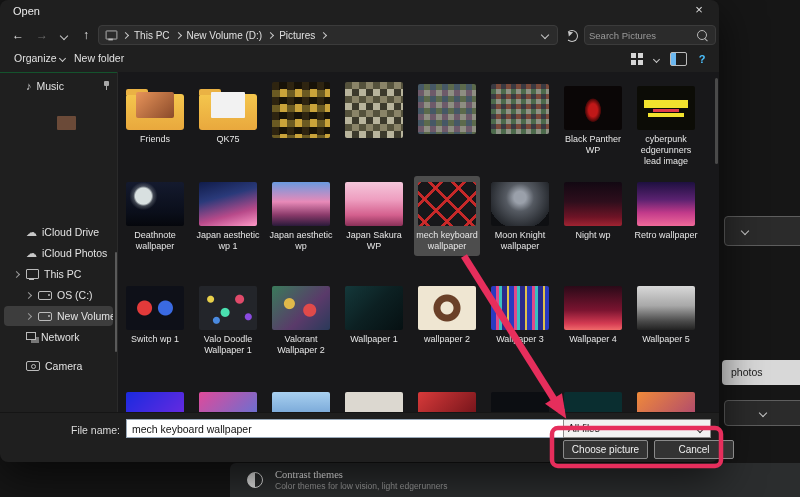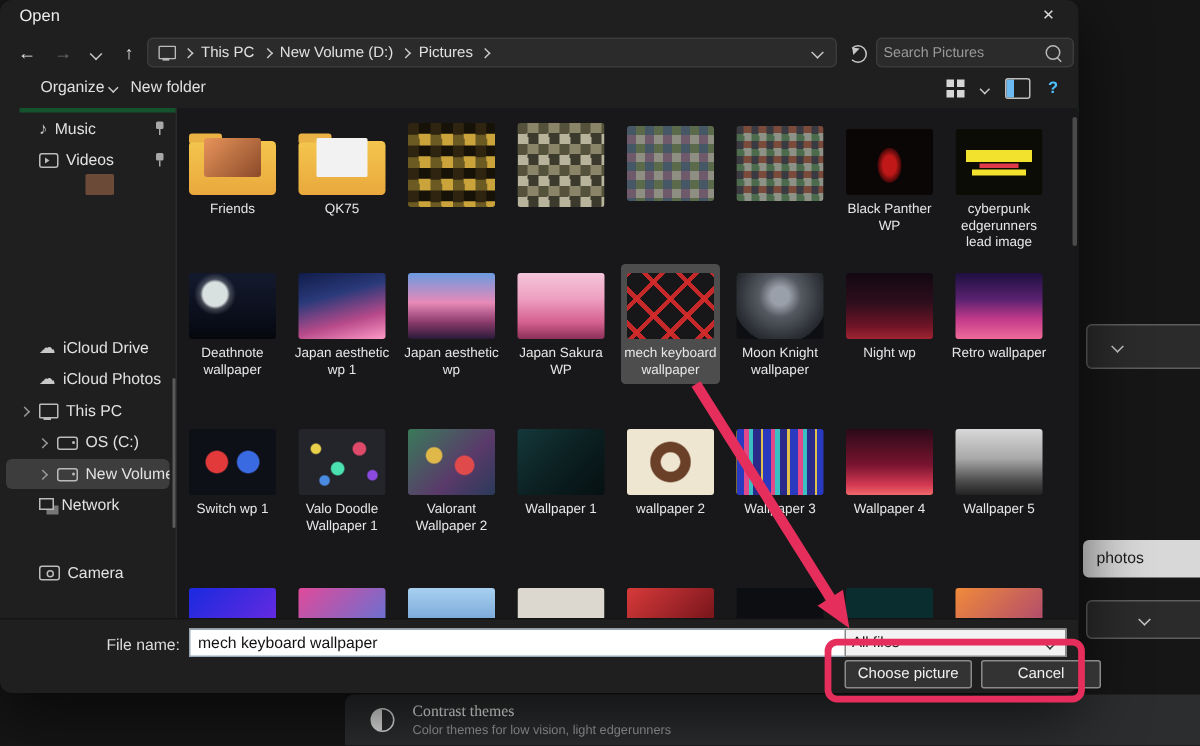--- a/index.html
+++ b/index.html
@@ -40,21 +40,21 @@
   .addr .spacer{flex:1;}
   .crumb{padding:0 3px;white-space:nowrap;}
   .refresh{position:absolute;left:566px;top:8px;width:10px;height:10px;border:1.4px solid #c8c8c8;border-radius:50%;border-left-color:transparent;}
   .refresh::after{content:"";position:absolute;left:-2px;top:-2px;border:3px solid transparent;border-right:4px solid #c8c8c8;transform:rotate(45deg);}
   .searchbox{position:absolute;left:584px;top:3px;width:132px;height:20px;background:#2b2b2b;border:1px solid #3b3b3b;border-radius:4px;box-sizing:border-box;display:flex;align-items:center;}
   .searchbox input{flex:1;background:transparent;border:none;outline:none;color:#bdbdbd;font-size:9.5px;padding:0 4px;font-family:"Liberation Sans",sans-serif;min-width:0;}
   .searchbox input::placeholder{color:#9a9a9a;}
   .mag{position:relative;width:8px;height:8px;border:1.3px solid #b8b8b8;border-radius:50%;margin-right:8px;flex:0 0 auto;}
   .mag::after{content:"";position:absolute;left:7px;top:7px;width:4px;height:1.4px;background:#b8b8b8;transform:rotate(45deg);transform-origin:0 0;}
   
-  .toolbar{position:absolute;left:13px;top:48px;right:0;height:24px;border-bottom:3px solid #14532d;font-size:10.5px;color:#e0e0e0;}
+  .toolbar{position:absolute;left:0;top:48px;right:0;height:24px;border-bottom:1px solid #14532d;font-size:10.5px;color:#e0e0e0;}
   .tb-item{position:absolute;top:4px;display:flex;align-items:center;}
   .tb-organize{left:14px;} .tb-newfolder{left:74px;}
   .tb-right{position:absolute;right:10px;top:4px;display:flex;align-items:center;gap:8px;}
   .icon-grid{width:12px;height:12px;background:
     linear-gradient(#d6d6d6,#d6d6d6) 0 0/5px 5px no-repeat,
     linear-gradient(#d6d6d6,#d6d6d6) 7px 0/5px 5px no-repeat,
     linear-gradient(#d6d6d6,#d6d6d6) 0 7px/5px 5px no-repeat,
     linear-gradient(#d6d6d6,#d6d6d6) 7px 7px/5px 5px no-repeat;}
   .icon-pane{width:15px;height:12px;border:1px solid #bdbdbd;border-radius:2px;background:linear-gradient(90deg,#6cb8f0 0 5px,transparent 5px);}
   .icon-help{width:14px;height:14px;color:#4cc2ff;font-size:11px;font-weight:bold;text-align:center;line-height:14px;}
@@ -220,25 +220,20 @@
       <span class="icon-help"></span>
     </div>
   </div>
 
   <div class="sidebar">
     <div class="srow" style="top:4px">
       <span class="ic ic-music">♪</span>
       <span class="slabel">Music</span>
       <span class="pin"></span>
     </div>
-    <div class="srow" style="top:25px">
-      <span class="ic ic-video"></span>
-      <span class="slabel">Videos</span>
-      <span class="pin"></span>
-    </div>
     <div class="side-thumb"></div>
     <div class="srow" style="top:150px">
       <span class="ic ic-cloud">☁</span>
       <span class="slabel">iCloud Drive</span>
     </div>
     <div class="srow" style="top:171px">
       <span class="ic ic-cloud">☁</span>
       <span class="slabel">iCloud Photos</span>
     </div>
     <div class="srow" style="top:192px">
@@ -253,21 +248,21 @@
     </div>
     <div class="srow lvl1 sel-row" style="top:234px">
       <span class="exp" style="left:22px"></span>
       <span class="ic ic-drive"></span>
       <span class="slabel">New Volume (D</span>
     </div>
     <div class="srow" style="top:255px">
       <span class="ic ic-net"></span>
       <span class="slabel">Network</span>
     </div>
-    <div class="srow" style="top:300px">
+    <div class="srow" style="top:284px">
       <span class="ic ic-cam"></span>
       <span class="slabel">Camera</span>
     </div>
     <div class="side-scroll"></div>
   </div>
 
   <div class="content">
 
     <div class="frow" style="top:8px">
       <div class="tile">

